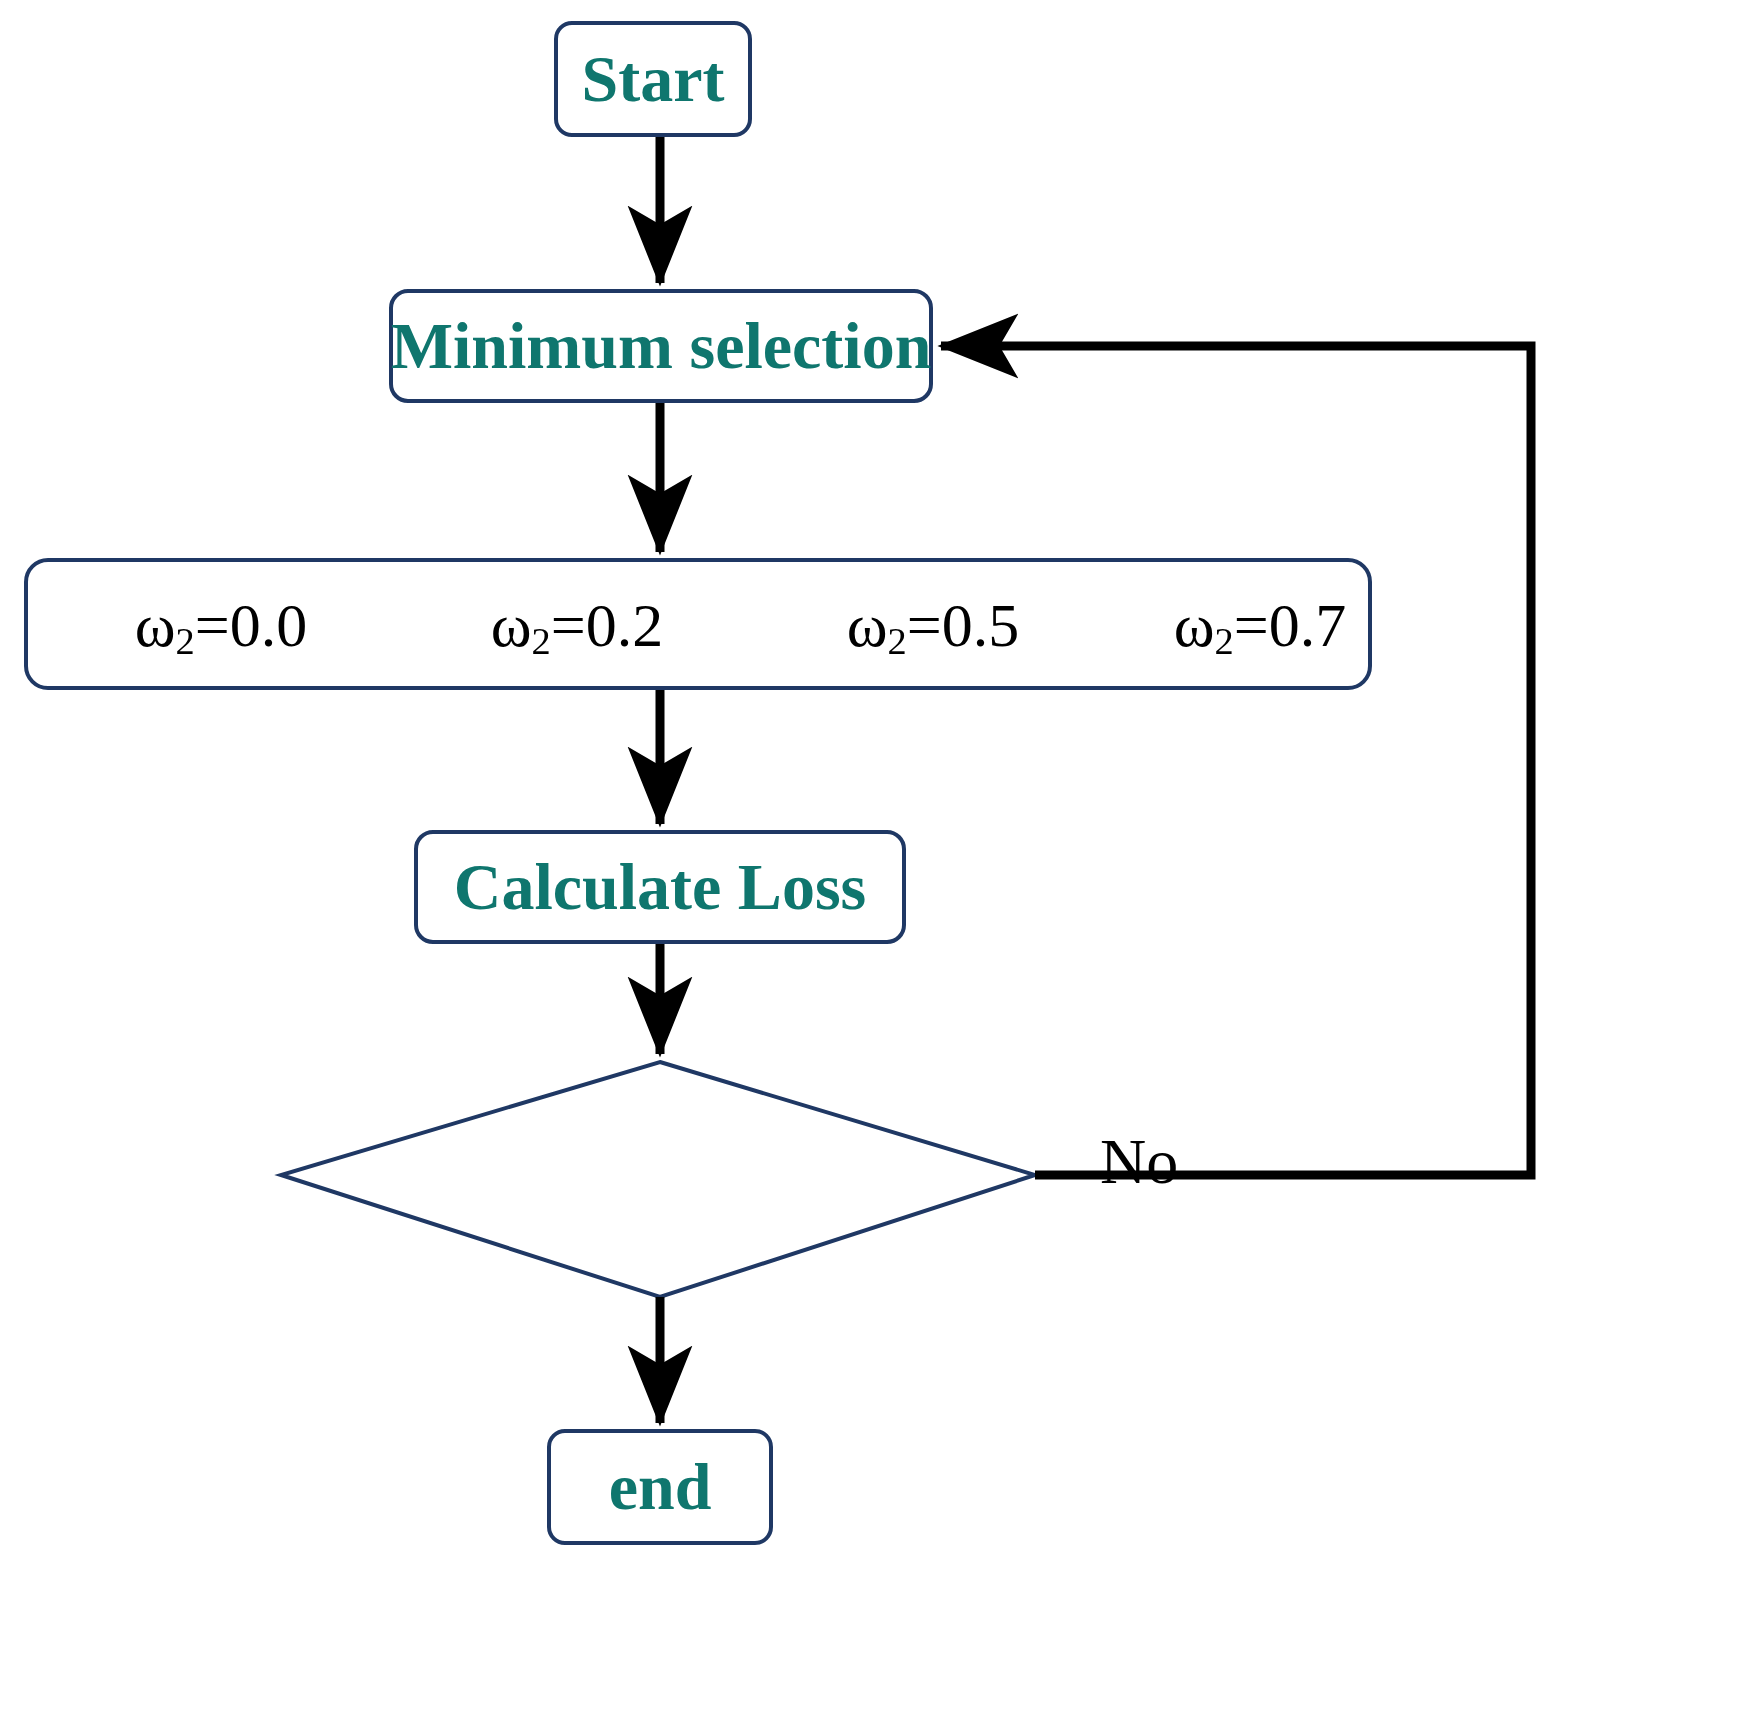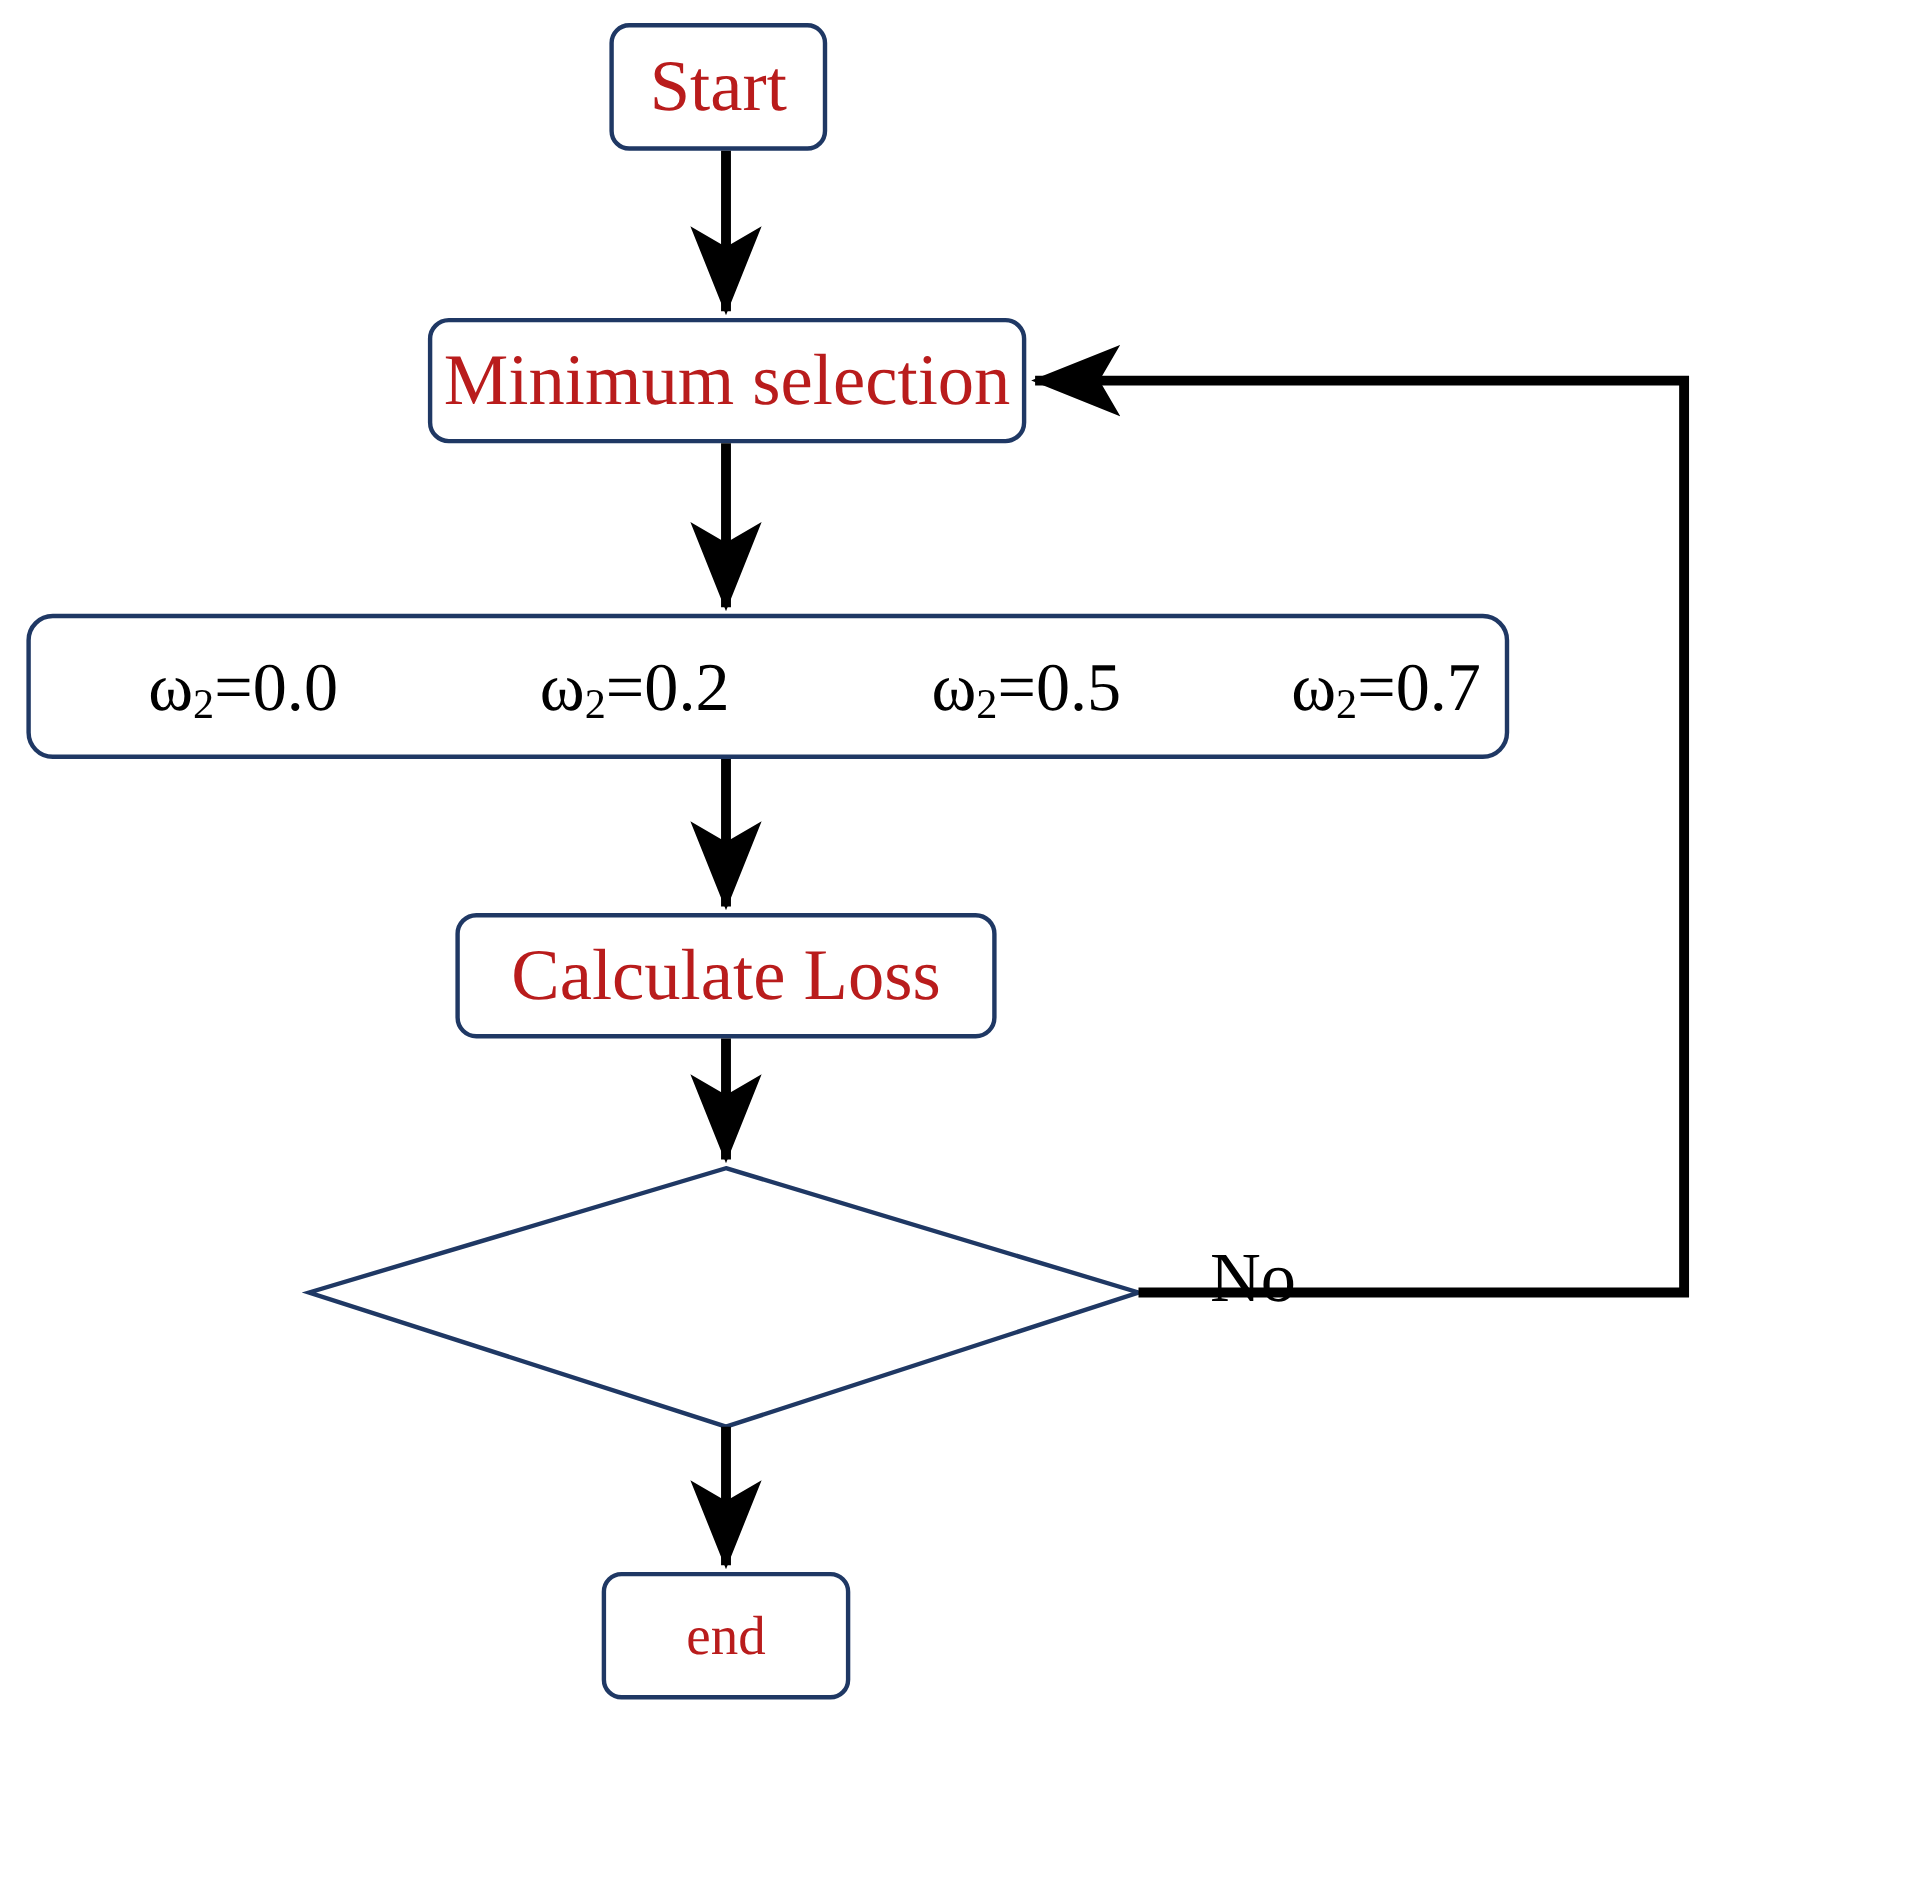--- a/index.html
+++ b/index.html
@@ -23,23 +23,23 @@
     left: 0;
     top: 0;
     width: 1748px;
     height: 1726px;
   }
   .node-label {
     position: absolute;
     display: flex;
     align-items: center;
     justify-content: center;
-    color: #b91c1c;
+    color: #0f766e;
     font-family: "Liberation Serif", "DejaVu Serif", serif;
-    font-weight: 400;
+    font-weight: 700;
     white-space: nowrap;
     pointer-events: none;
     text-align: right;
   }
   .edge-label {
     position: absolute;
     color: #000000;
     font-family: "Liberation Serif", "DejaVu Serif", serif;
     white-space: nowrap;
   }
@@ -97,21 +97,21 @@
     <path d="M1035,1175 L1531,1175 L1531,346 L941,346" fill="none" stroke="#000000" stroke-width="9" stroke-linejoin="miter" marker-end="url(#arrowhead)"></path>
   </svg>
 
   <div class="node-label" style="left:556px; top:23px; width:194px; height:112px; font-size:66px;">Start</div>
 
   <div class="node-label" style="left:391px; top:291px; width:540px; height:110px; font-size:66px;">Minimum selection</div>
 
   <div class="node-label" style="left:416px; top:832px; width:488px; height:110px; font-size:66px;">Calculate Loss</div>
 
 
-  <div class="node-label" style="left:549px; top:1431px; width:222px; height:112px; font-size:50px;">end</div>
+  <div class="node-label" style="left:549px; top:1431px; width:222px; height:112px; font-size:66px;">end</div>
 
   <div class="edge-label" style="left:1100px; top:1078px; font-size:64px;margin-top:47px;">No</div>
 
   <div class="omega-cell" style="left:56px; top:590px; width:330px; height:70px; font-size:62px;">
     <span>ω</span>
       <sub>2</sub>
       <span>=</span>
       <span>0.0</span>
   </div>
 

